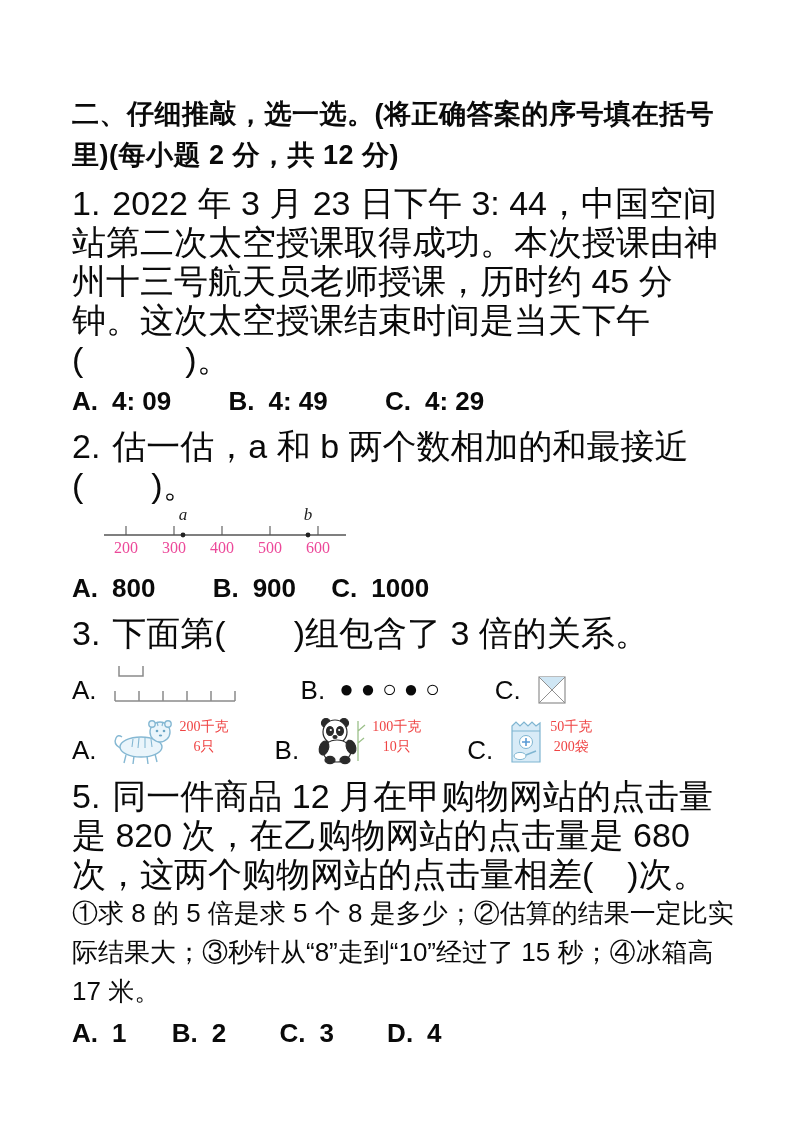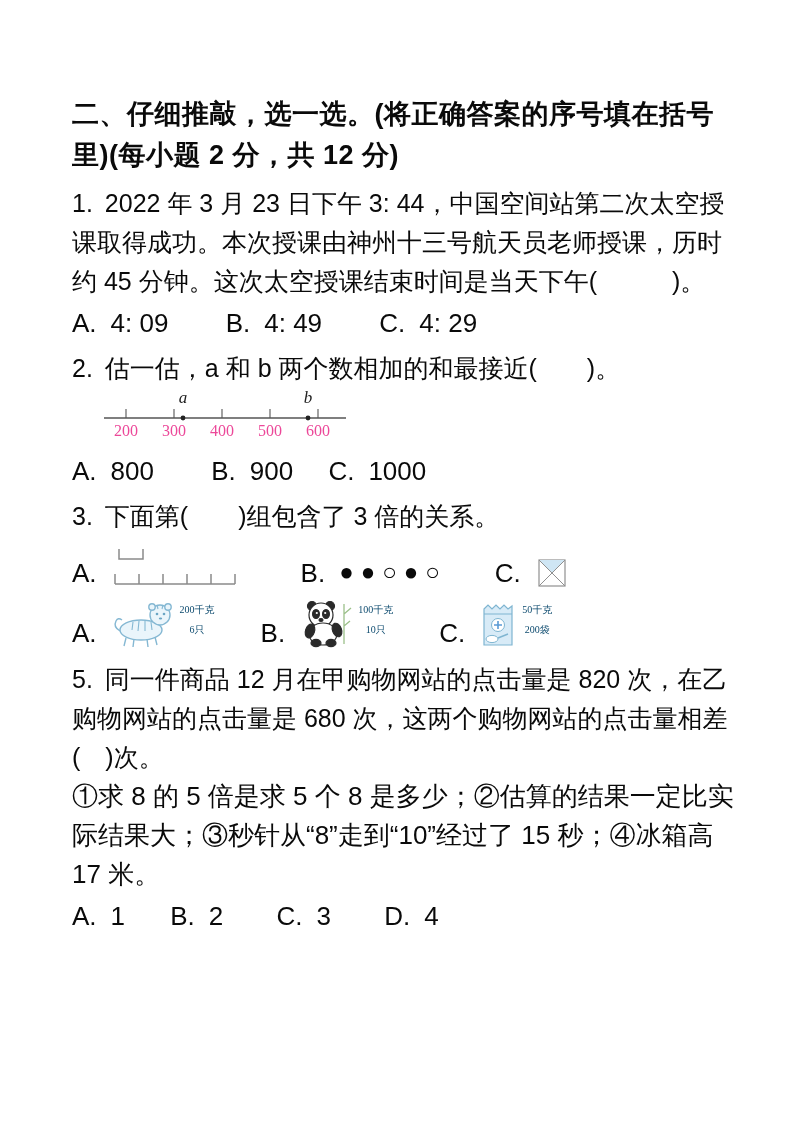--- a/index.html
+++ b/index.html
@@ -9,26 +9,26 @@
     background: #ffffff; color: #0a0a0a;
     font-family: "Liberation Sans", sans-serif;
   }
   .page { padding: 94px 58px 0 72px; }
 
   .heading {
     font-size: 27px; font-weight: bold; line-height: 41px;
     margin: 0 0 8px 0; letter-spacing: 0.5px;
   }
   .q-text {
-    font-size: 25px; line-height: 39px; margin: 0;
+    font-size: 34px; line-height: 39px; margin: 0;
   }
   .q-num { margin-right: 12px; }
 
   .opts { margin: 3px 0 6px 0; font-size: 26px; line-height: 39px; }
-  .opt { margin-right: 50px; }
+  .opt { margin-right: 50px; font-weight: bold; }
   .opt:last-child { margin-right: 0; }
   .opt-label { margin-right: 14px; font-size: 26px; }
 
   
   .numberline { position: relative; height: 58px; margin: 2px 0 4px 30px; width: 300px; }
   .nl-pt {
     position: absolute; top: -2px; width: 24px; text-align: center;
     font-family: "Liberation Serif", serif; font-style: italic; font-size: 17px; color: #222;
   }
   .nl-svg { position: absolute; left: 0; top: 15px; }
@@ -43,21 +43,21 @@
   .fig-strip { margin-right: 58px; }
   .dots { font-size: 24px; letter-spacing: 7px; line-height: 30px; margin-right: 48px; position: relative; top: -1px; white-space: nowrap; }
   .fig-square { position: relative; top: 2px; }
 
   
   .img-opt { display: flex; align-items: flex-end; margin-right: 46px; }
   .img-opt:last-child { margin-right: 0; }
   .img-opt svg { margin-right: 5px; }
   .img-labels {
     display: flex; flex-direction: column; align-self: flex-start; margin-top: 0;
-    font-family: "Liberation Serif", serif; font-size: 10px; line-height: 20px; color: #0c4a6e;
+    font-family: "Liberation Serif", serif; font-size: 14px; line-height: 20px; color: #ef4444;
   }
   .img-labels .count { text-align: center; }
 
   .statements { font-size: 26px; line-height: 39px; margin: 0; }
 </style>
 </head>
 <body>
 
 <div class="page">
 

